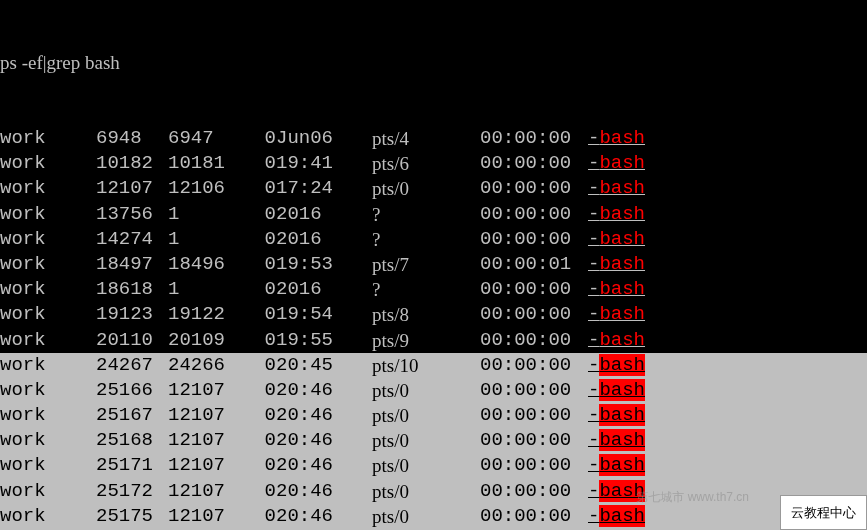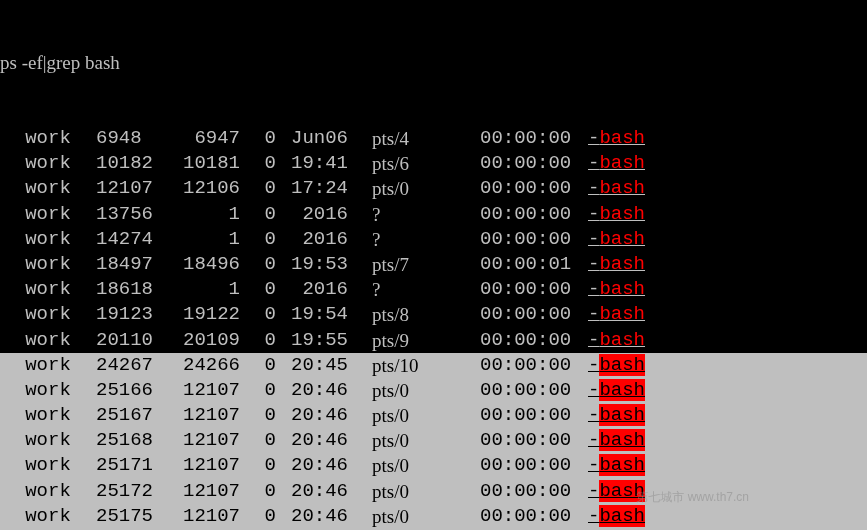--- a/index.html
+++ b/index.html
@@ -21,25 +21,25 @@
     height: 530px;
     position: relative;
   }
   .cmd { color: #bfbfbf; font-family: Liberation Serif, serif; }
   .row { display: flex; height: 25.2px; }
   .row.sel { background: #bfbfbf; color: #000; }
   .row.sel .dash { color: #000; }
   .row.sel .hl { background: #ff0000; color: #000; }
   .hl { color: #ff0000; }
   .dash { }
-  .user   { width: 96px; text-align: center;  }
+  .user   { width: 96px;  }
   .pid    { width: 72px;  text-align: left; }
-  .ppid   { width: 72px;  text-align: right; }
+  .ppid   { width: 72px;  }
   .c      { width: 36px;  text-align: right; }
-  .stime  { width: 72px;  text-align: right; }
+  .stime  { width: 72px;  text-align: left; }
   .tty    { width: 24px; }
   .ttyval { width: 84px; font-family: Liberation Serif, serif; }
   .gap    { width: 24px; }
   .time   { width: 96px;  }
   .sp     { width: 12px; }
   .cmdcol { flex: 1; text-decoration: underline; }
   .watermark {
     position: absolute;
     right: 118px;
     bottom: 20px;
@@ -60,13 +60,14 @@
     border: 1px solid #999;
   }
 </style>
 </head>
 <body>
 
 <div class="terminal">
   <div class="cmd">ps -ef|grep bash</div>
   <div id="rows"><div class="row"><span class="user">work</span><span class="pid">6948</span><span class="ppid">6947</span><span class="c">0</span><span class="stime">Jun06</span><span class="tty"> </span><span class="ttyval">pts/4</span><span class="gap"></span><span class="time">00:00:00</span><span class="sp"> </span><span class="cmdcol"><span class="dash">-</span><span class="hl">bash</span></span></div><div class="row"><span class="user">work</span><span class="pid">10182</span><span class="ppid">10181</span><span class="c">0</span><span class="stime">19:41</span><span class="tty"> </span><span class="ttyval">pts/6</span><span class="gap"></span><span class="time">00:00:00</span><span class="sp"> </span><span class="cmdcol"><span class="dash">-</span><span class="hl">bash</span></span></div><div class="row"><span class="user">work</span><span class="pid">12107</span><span class="ppid">12106</span><span class="c">0</span><span class="stime">17:24</span><span class="tty"> </span><span class="ttyval">pts/0</span><span class="gap"></span><span class="time">00:00:00</span><span class="sp"> </span><span class="cmdcol"><span class="dash">-</span><span class="hl">bash</span></span></div><div class="row"><span class="user">work</span><span class="pid">13756</span><span class="ppid">1</span><span class="c">0</span><span class="stime">2016</span><span class="tty"> </span><span class="ttyval">?</span><span class="gap"></span><span class="time">00:00:00</span><span class="sp"> </span><span class="cmdcol"><span class="dash">-</span><span class="hl">bash</span></span></div><div class="row"><span class="user">work</span><span class="pid">14274</span><span class="ppid">1</span><span class="c">0</span><span class="stime">2016</span><span class="tty"> </span><span class="ttyval">?</span><span class="gap"></span><span class="time">00:00:00</span><span class="sp"> </span><span class="cmdcol"><span class="dash">-</span><span class="hl">bash</span></span></div><div class="row"><span class="user">work</span><span class="pid">18497</span><span class="ppid">18496</span><span class="c">0</span><span class="stime">19:53</span><span class="tty"> </span><span class="ttyval">pts/7</span><span class="gap"></span><span class="time">00:00:01</span><span class="sp"> </span><span class="cmdcol"><span class="dash">-</span><span class="hl">bash</span></span></div><div class="row"><span class="user">work</span><span class="pid">18618</span><span class="ppid">1</span><span class="c">0</span><span class="stime">2016</span><span class="tty"> </span><span class="ttyval">?</span><span class="gap"></span><span class="time">00:00:00</span><span class="sp"> </span><span class="cmdcol"><span class="dash">-</span><span class="hl">bash</span></span></div><div class="row"><span class="user">work</span><span class="pid">19123</span><span class="ppid">19122</span><span class="c">0</span><span class="stime">19:54</span><span class="tty"> </span><span class="ttyval">pts/8</span><span class="gap"></span><span class="time">00:00:00</span><span class="sp"> </span><span class="cmdcol"><span class="dash">-</span><span class="hl">bash</span></span></div><div class="row"><span class="user">work</span><span class="pid">20110</span><span class="ppid">20109</span><span class="c">0</span><span class="stime">19:55</span><span class="tty"> </span><span class="ttyval">pts/9</span><span class="gap"></span><span class="time">00:00:00</span><span class="sp"> </span><span class="cmdcol"><span class="dash">-</span><span class="hl">bash</span></span></div><div class="row sel"><span class="user">work</span><span class="pid">24267</span><span class="ppid">24266</span><span class="c">0</span><span class="stime">20:45</span><span class="tty"> </span><span class="ttyval">pts/10</span><span class="gap"></span><span class="time">00:00:00</span><span class="sp"> </span><span class="cmdcol"><span class="dash">-</span><span class="hl">bash</span></span></div><div class="row sel"><span class="user">work</span><span class="pid">25166</span><span class="ppid">12107</span><span class="c">0</span><span class="stime">20:46</span><span class="tty"> </span><span class="ttyval">pts/0</span><span class="gap"></span><span class="time">00:00:00</span><span class="sp"> </span><span class="cmdcol"><span class="dash">-</span><span class="hl">bash</span></span></div><div class="row sel"><span class="user">work</span><span class="pid">25167</span><span class="ppid">12107</span><span class="c">0</span><span class="stime">20:46</span><span class="tty"> </span><span class="ttyval">pts/0</span><span class="gap"></span><span class="time">00:00:00</span><span class="sp"> </span><span class="cmdcol"><span class="dash">-</span><span class="hl">bash</span></span></div><div class="row sel"><span class="user">work</span><span class="pid">25168</span><span class="ppid">12107</span><span class="c">0</span><span class="stime">20:46</span><span class="tty"> </span><span class="ttyval">pts/0</span><span class="gap"></span><span class="time">00:00:00</span><span class="sp"> </span><span class="cmdcol"><span class="dash">-</span><span class="hl">bash</span></span></div><div class="row sel"><span class="user">work</span><span class="pid">25171</span><span class="ppid">12107</span><span class="c">0</span><span class="stime">20:46</span><span class="tty"> </span><span class="ttyval">pts/0</span><span class="gap"></span><span class="time">00:00:00</span><span class="sp"> </span><span class="cmdcol"><span class="dash">-</span><span class="hl">bash</span></span></div><div class="row sel"><span class="user">work</span><span class="pid">25172</span><span class="ppid">12107</span><span class="c">0</span><span class="stime">20:46</span><span class="tty"> </span><span class="ttyval">pts/0</span><span class="gap"></span><span class="time">00:00:00</span><span class="sp"> </span><span class="cmdcol"><span class="dash">-</span><span class="hl">bash</span></span></div><div class="row sel"><span class="user">work</span><span class="pid">25175</span><span class="ppid">12107</span><span class="c">0</span><span class="stime">20:46</span><span class="tty"> </span><span class="ttyval">pts/0</span><span class="gap"></span><span class="time">00:00:00</span><span class="sp"> </span><span class="cmdcol"><span class="dash">-</span><span class="hl">bash</span></span></div><div class="row sel"><span class="user">work</span><span class="pid">25176</span><span class="ppid">12107</span><span class="c">0</span><span class="stime">20:46</span><span class="tty"> </span><span class="ttyval">pts/0</span><span class="gap"></span><span class="time">00:00:00</span><span class="sp"> </span><span class="cmdcol"></span></div></div>
   <div class="watermark">第七城市 www.th7.cn</div>
+  <div class="badge">云教程中心</div>
 </div>
 
 </body></html>

